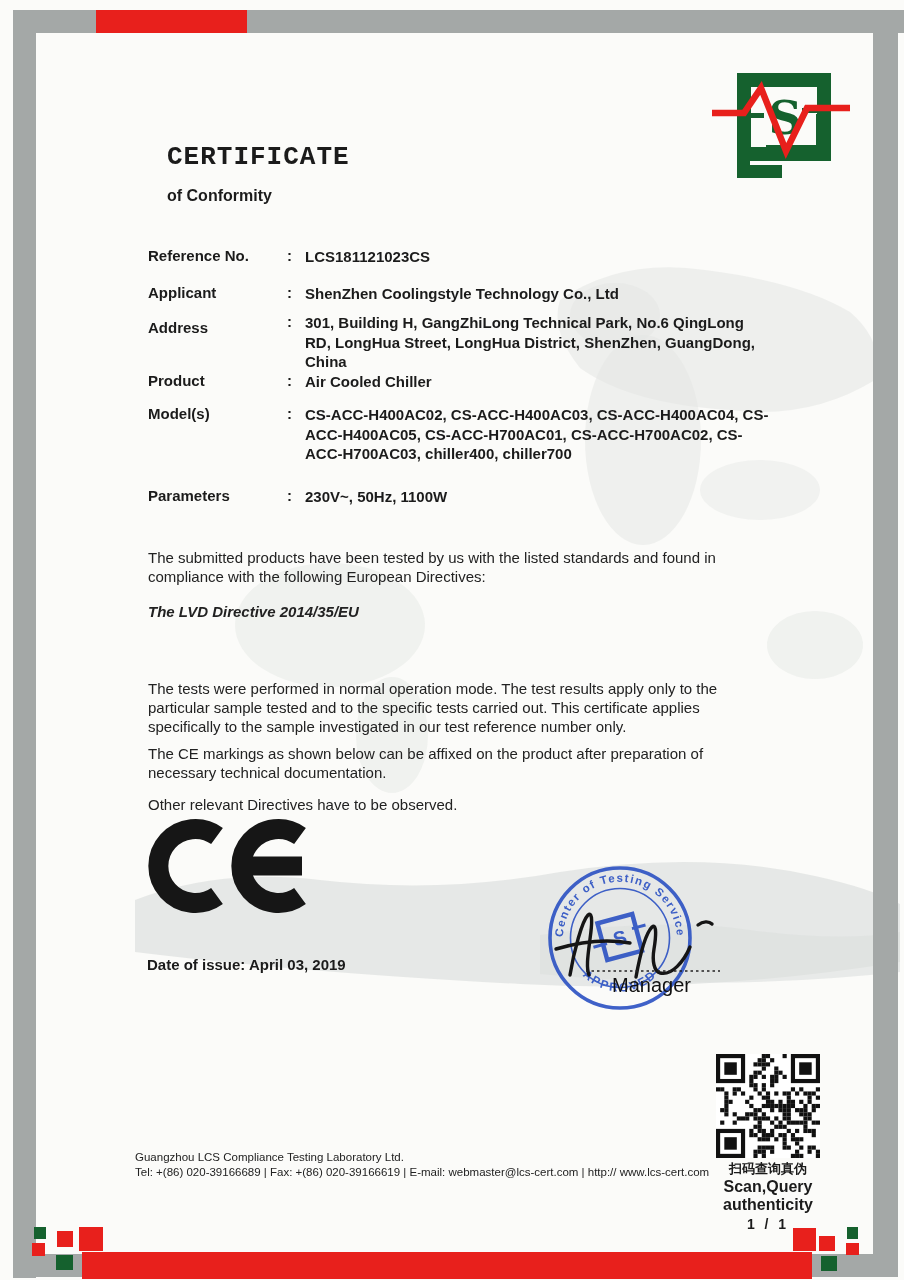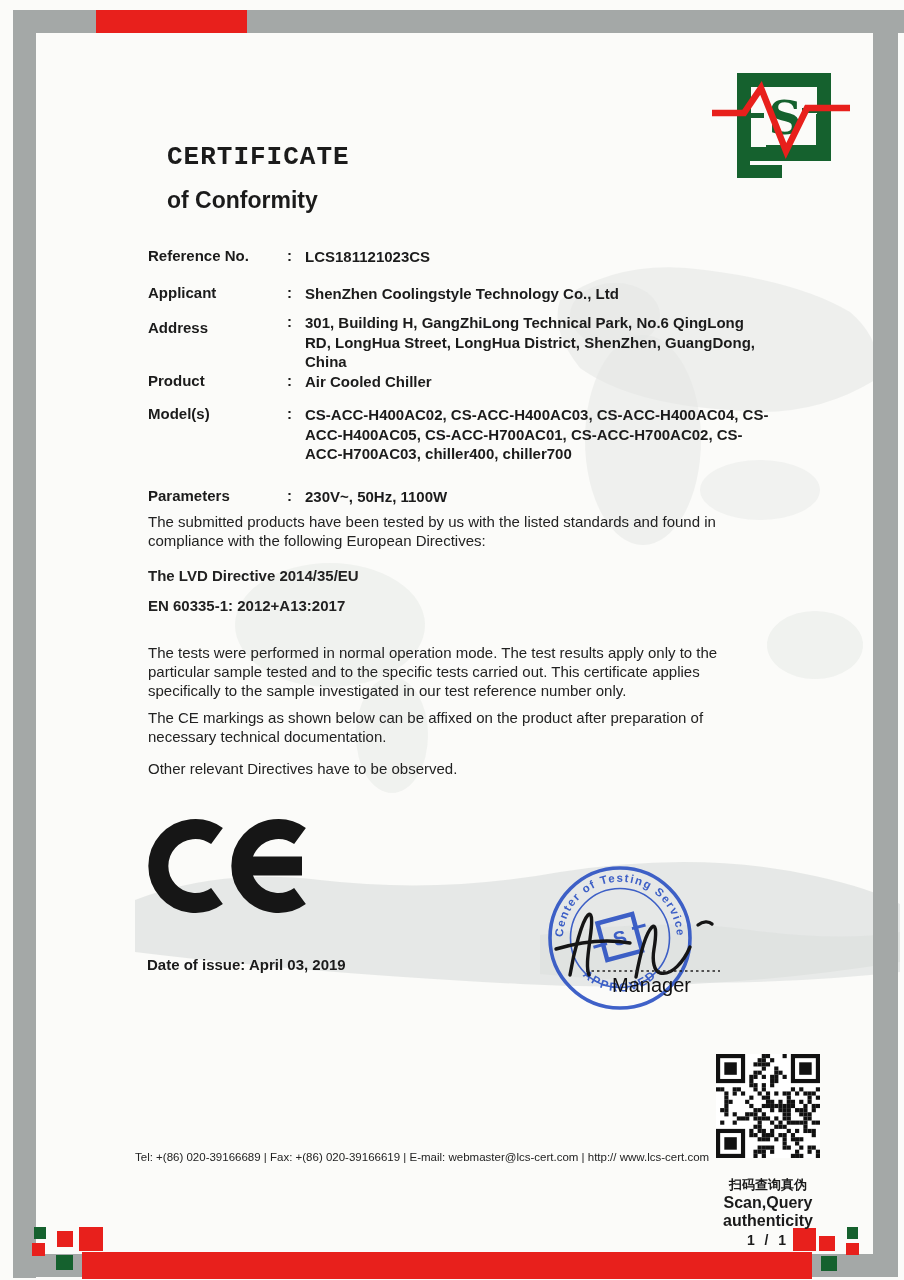--- a/index.html
+++ b/index.html
@@ -9,35 +9,35 @@
     font-family:"Liberation Sans", sans-serif;color:#1b1b1b;
   }
   
   .frame{position:absolute;background:var(--frame-gray,#a4a8a7);}
   .accent-red{position:absolute;background:var(--accent-red,#e8201c);}
   .deco{position:absolute;}
   .deco.red{background:var(--accent-red,#e8201c);}
   .deco.green{background:var(--brand-green,#15612e);}
   
   .title{position:absolute;left:167px;top:142px;font-size:26px;font-weight:bold;letter-spacing:1px;font-family:Liberation Mono, monospace;}
-  .subtitle{position:absolute;left:167px;top:187px;font-size:23px;font-weight:bold;}
+  .subtitle{position:absolute;left:167px;top:187px;font-size:16px;font-weight:bold;}
   .frow{position:absolute;left:0;top:0;width:904px;}
   .f-label{position:absolute;left:148px;width:138px;font-size:15px;font-weight:bold;}
   .f-colon{position:absolute;left:287px;font-size:15px;font-weight:bold;}
   .f-value{position:absolute;left:305px;width:468px;font-size:15px;font-weight:bold;line-height:19.5px;}
   .lbl-shift .f-label{margin-top:6px;}
-  .para{position:absolute;left:148px;width:618px;font-size:15px;line-height:19px;color:#222;}
-  .bold{font-weight:bold;}
+  .para{position:absolute;left:148px;width:618px;font-size:15px;line-height:19px;color:#222;margin-top:36px;}
+  .bold{font-weight:bold;font-style:italic;}
   .date-line{position:absolute;left:147px;top:956px;font-size:15px;font-weight:bold;}
   .manager{position:absolute;left:612px;top:974px;font-size:20px;color:#111;}
   
   .footer{position:absolute;left:135px;top:1150px;font-size:11.5px;line-height:15px;color:#222;}
   .qr-wrap{position:absolute;left:702px;top:1054px;width:132px;text-align:center;}
   .qr-svg{display:block;margin:0 auto;width:104px;height:104px;background:#fff;}
-  .qr-zh{font-size:13px;font-weight:bold;margin-top:18px;}
+  .qr-zh{font-size:13px;font-weight:bold;margin-top:2px;}
   .qr-en{font-size:16px;font-weight:bold;}
   .page-num{font-size:14px;font-weight:bold;letter-spacing:3px;margin-top:2px;}
   
   .logo-svg{position:absolute;left:700px;top:62px;}
   .ce-svg{position:absolute;left:143px;top:812px;}
   .stamp-svg{position:absolute;left:536px;top:856px;opacity:.9;}
   .sig-svg{position:absolute;left:548px;top:903px;}
   .wm{position:absolute;left:0;top:0;}
 </style>
 </head>
@@ -117,21 +117,20 @@
     <span class="f-value">CS-ACC-H400AC02, CS-ACC-H400AC03, CS-ACC-H400AC04, CS-ACC-H400AC05, CS-ACC-H700AC01, CS-ACC-H700AC02, CS-ACC-H700AC03, chiller400, chiller700</span>
   </div>
   <div class="frow" style="top:487px;">
     <span class="f-label">Parameters</span>
     <span class="f-colon">:</span>
     <span class="f-value">230V~, 50Hz, 1100W</span>
   </div>
 
   <div class="para" style="top:512px;">The submitted products have been tested by us with the listed standards and found in compliance with the following European Directives:</div>
   <div class="para bold" style="top:566px;">The LVD Directive 2014/35/EU</div>
-  <div class="para bold" style="top:597px;line-height:18.5px;">EN 60335-1: 2012+A13:2017</div>
   <div class="para" style="top:643px;">The tests were performed in normal operation mode. The test results apply only to the particular sample tested and to the specific tests carried out. This certificate applies specifically to the sample investigated in our test reference number only.</div>
   <div class="para" style="top:759px;">Other relevant Directives have to be observed.</div>
   <div class="para" style="top:708px;">The CE markings as shown below can be affixed on the product after preparation of necessary technical documentation.</div>
 
   <svg class="ce-svg" width="180" height="108" viewBox="0 0 180 108">
     <path d="M 74 24 A 37 37 0 1 0 74 84" fill="none" stroke="#161616" stroke-width="20"></path>
     <path d="M 157 24 A 37 37 0 1 0 157 84" fill="none" stroke="#161616" stroke-width="20"></path>
     <rect x="101" y="44.5" width="58" height="19" fill="#161616"></rect>
   </svg>
 
@@ -363,16 +362,17 @@
         <rect x="0" y="75.60000000000001" width="29.400000000000002" height="29.400000000000002" fill="#111"></rect>
         <rect x="4.2" y="79.8" width="21" height="21" fill="#fff"></rect>
         <rect x="8.4" y="84" width="12.600000000000001" height="12.600000000000001" fill="#111"></rect>
       </svg>
     <div class="qr-zh">扫码查询真伪</div>
     <div class="qr-en">Scan,Query authenticity</div>
     <div class="page-num">1 / 1</div>
   </div>
 
   <div class="footer">
+    <div>Guangzhou LCS Compliance Testing Laboratory Ltd.</div>
     <div>Tel: +(86) 020-39166689  |  Fax: +(86) 020-39166619  |  E-mail: webmaster@lcs-cert.com  |  http:// www.lcs-cert.com</div>
   </div>
 
 </div>
 
 </body></html>

